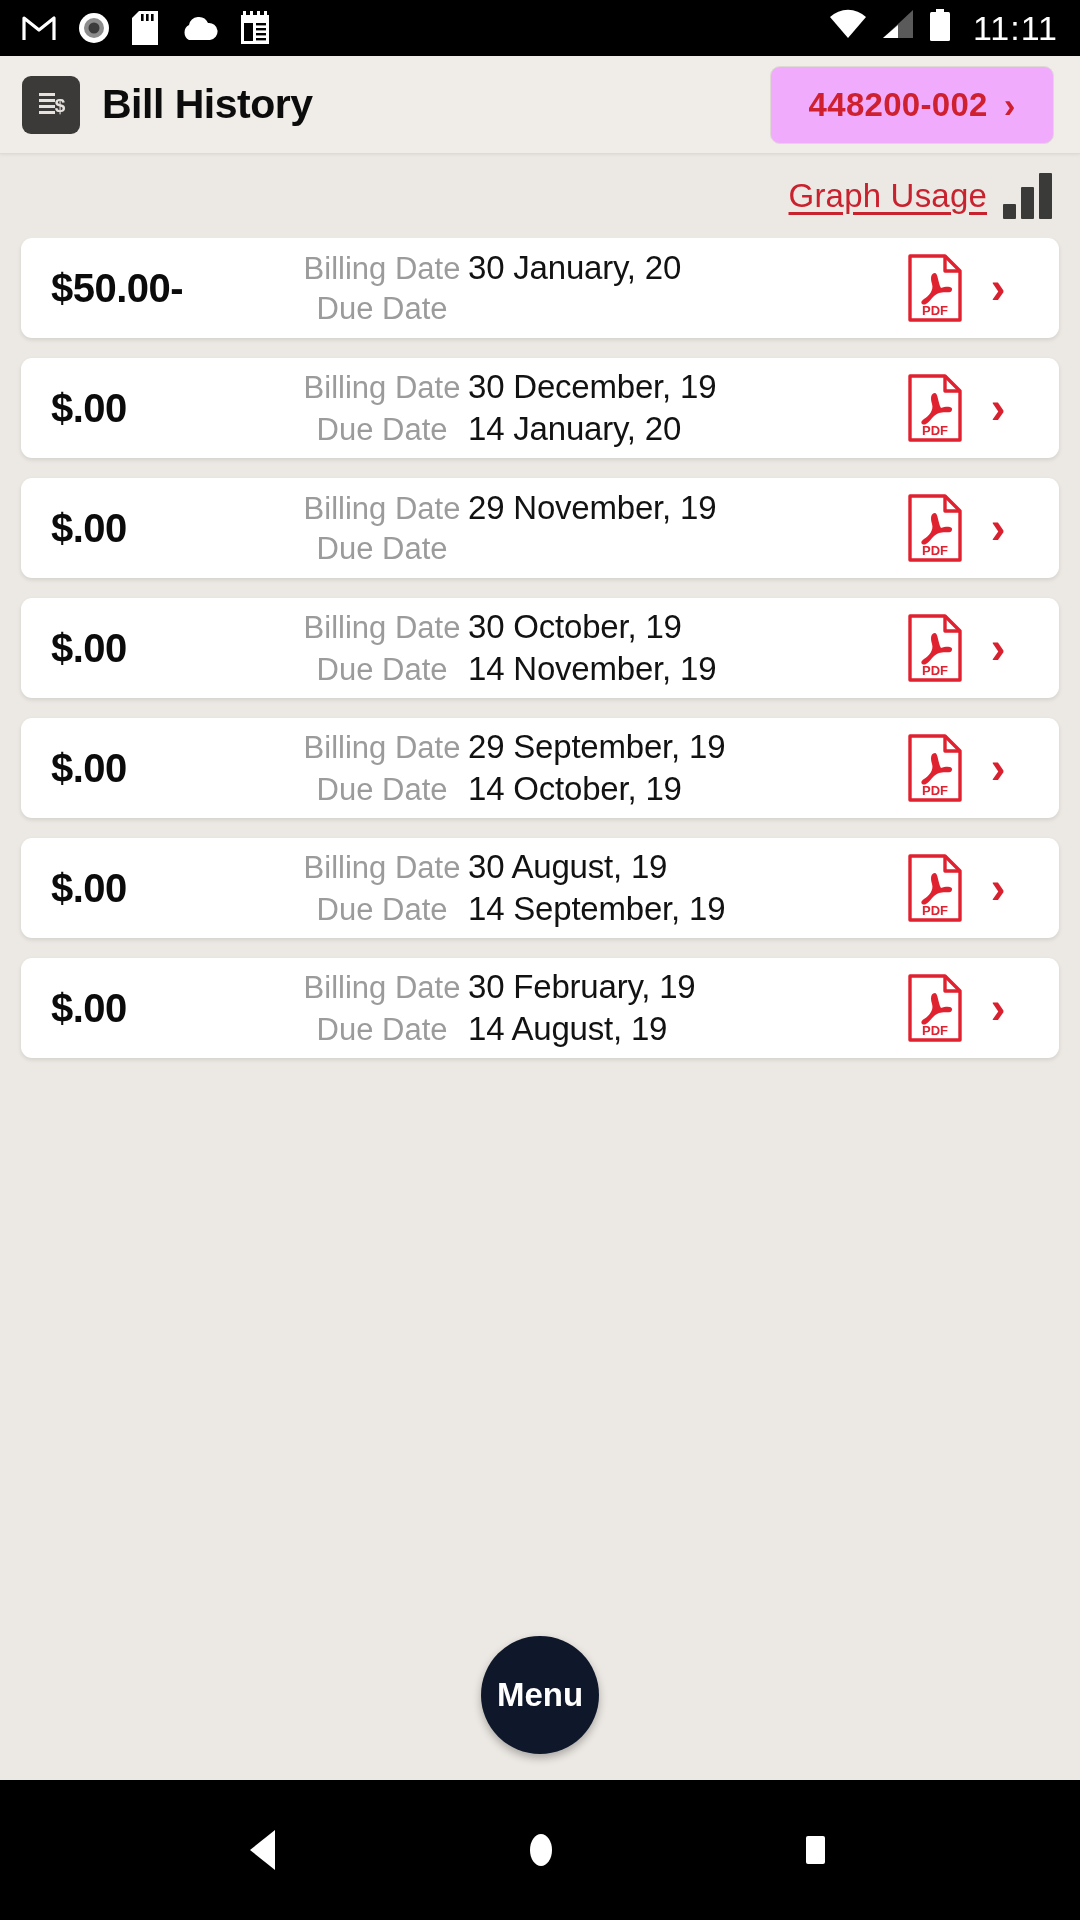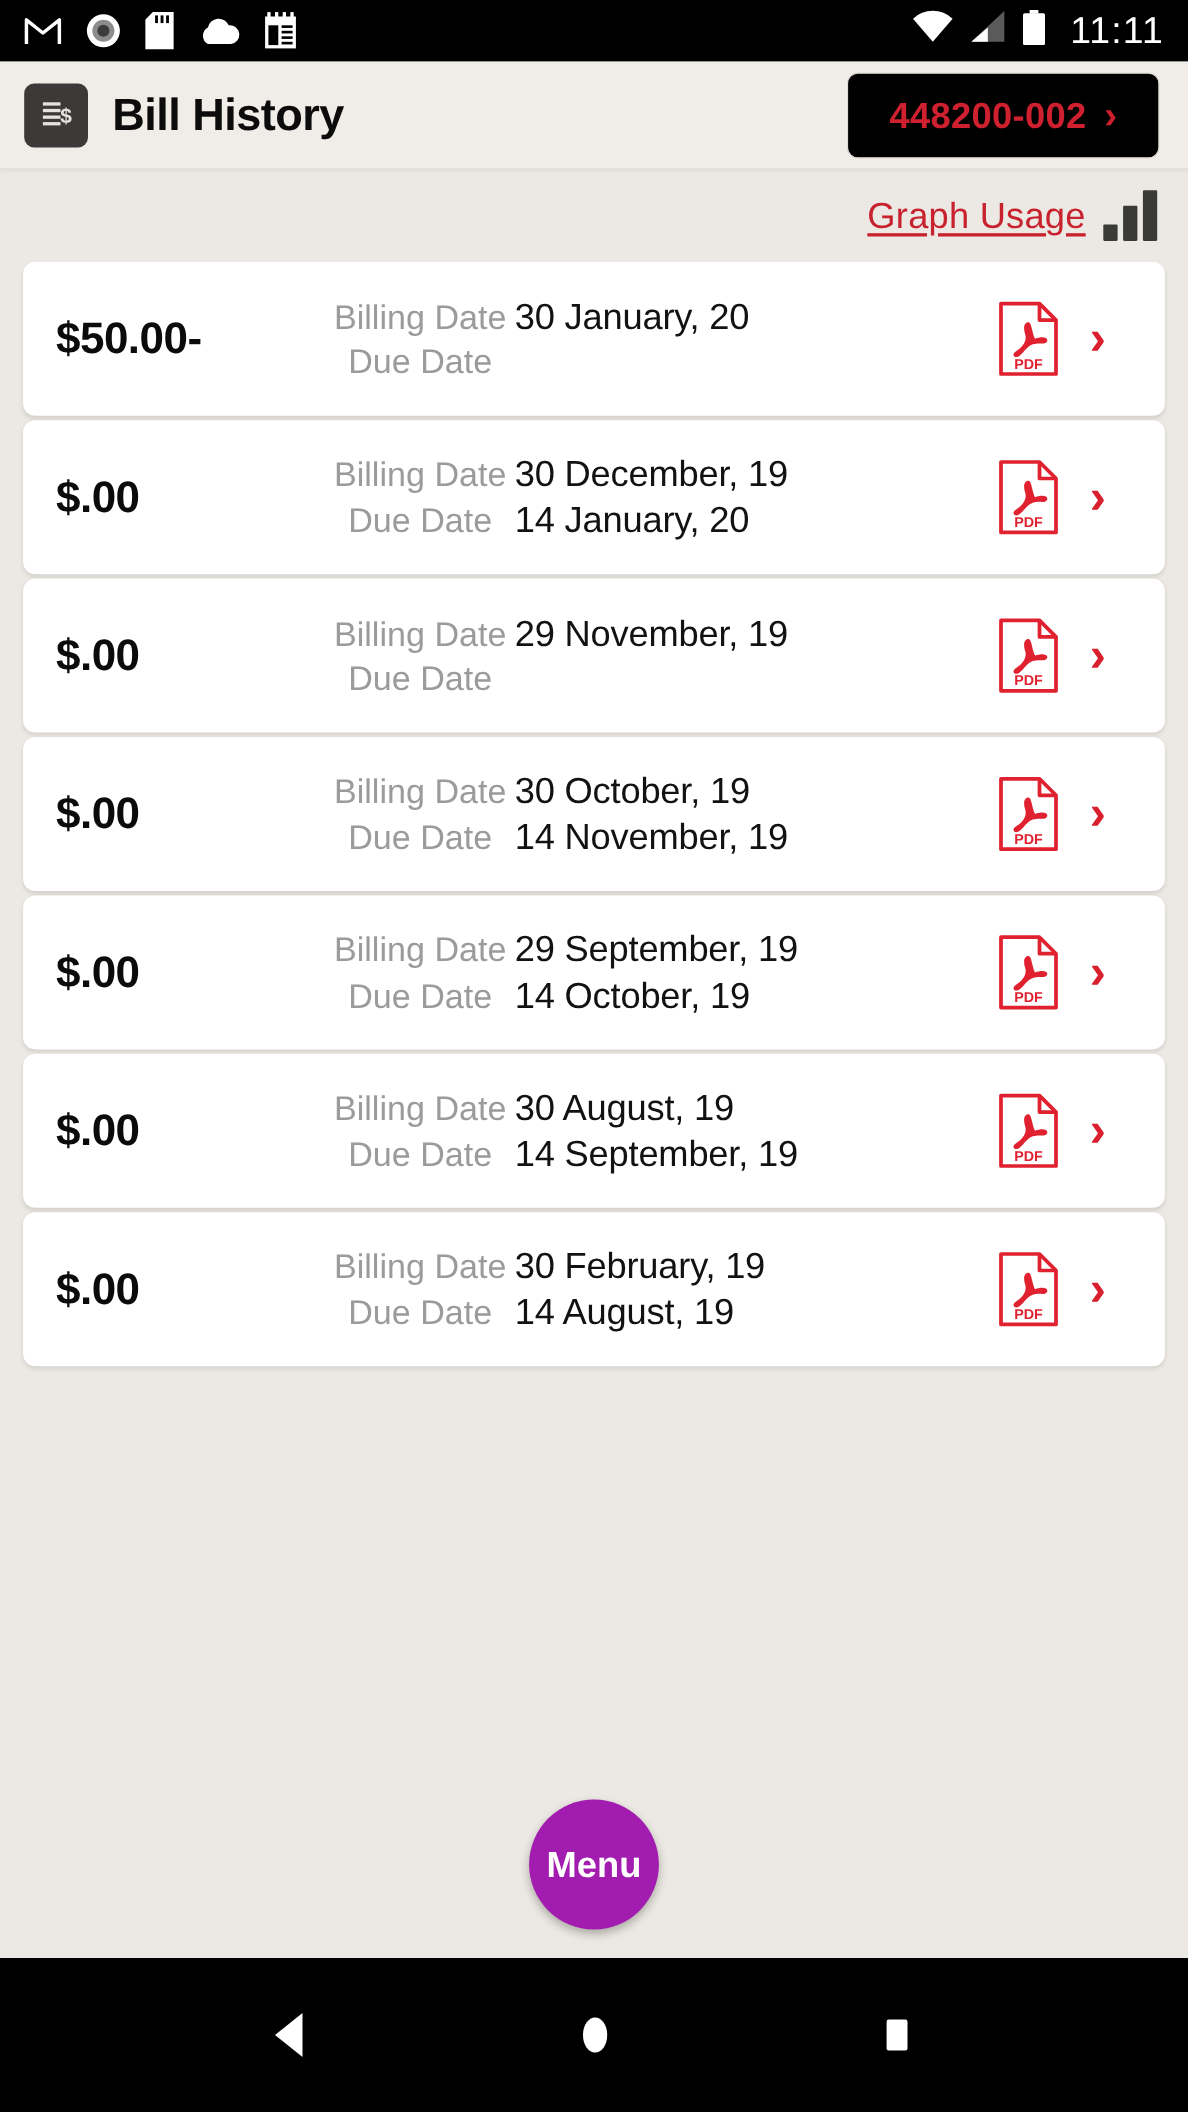--- a/index.html
+++ b/index.html
@@ -33,21 +33,21 @@
   .hdr-icon {
     width:58px; height:58px; border-radius:9px; background:#3b3a38;
     display:flex; align-items:center; justify-content:center; flex:0 0 58px;
   }
   .hdr-title {
     font-size:41px; font-weight:bold; color:#0c0c0c; margin-left:22px;
     letter-spacing:-0.5px; white-space:nowrap;
   }
   .acct-chip {
     margin-left:auto; border:1px solid #ded9d3; border-radius:10px;
-    background:#000000; height:78px; min-width:284px;
+    background:#f0abfc; height:78px; min-width:284px;
     display:flex; align-items:center; justify-content:center; gap:16px;
     padding:0 28px;
   }
   .acct-num { color:#cf2030; font-size:33px; font-weight:bold; letter-spacing:0.3px; }
   .acct-chev { color:#cf2030; font-size:35px; font-weight:bold; line-height:1; }
 
   
   .graph-row {
     flex:0 0 84px; display:flex; align-items:center; justify-content:flex-end;
     padding:0 28px 0 0; gap:16px;
@@ -58,41 +58,41 @@
   }
   .bars { display:flex; align-items:flex-end; gap:5px; height:46px; }
   .bars i { display:block; width:13px; background:#3a3a38; border-radius:1px; }
   .bars i:nth-child(1){ height:15px; }
   .bars i:nth-child(2){ height:32px; }
   .bars i:nth-child(3){ height:46px; }
 
   
   .list { flex:1 1 auto; padding:0 21px; overflow:hidden; }
   .card {
-    background:#fff; border-radius:11px; height:140px; margin-bottom:4px;
+    background:#fff; border-radius:11px; height:100px; margin-bottom:20px;
     display:flex; align-items:center; padding:0 26px 0 30px;
     box-shadow:0 2px 4px rgba(0,0,0,0.10);
   }
   .amount {
     font-size:40px; font-weight:bold; color:#0b0b0b;
     width:245px; flex:0 0 245px; letter-spacing:-0.5px;
   }
   .dates { flex:1 1 auto; display:flex; flex-direction:column; gap:4px; }
   .drow { display:flex; align-items:baseline; }
   .dlabel { color:#9b9b9b; font-size:31px; width:172px; flex:0 0 172px;text-align:center; }
   .dval { color:#121212; font-size:33px; font-weight:500; letter-spacing:-0.2px; }
   .pdf { flex:0 0 62px; width:62px; display:flex; justify-content:flex-end; }
   .chev-cell { flex:0 0 70px; display:flex; justify-content:center; align-items:center; }
   .chev { color:#d8202e; font-size:44px; font-weight:bold; line-height:1; }
 
   
   .fab-zone { flex:0 0 150px; position:relative; }
   .fab {
     position:absolute; left:50%; top:6px; transform:translateX(-50%);
-    width:118px; height:118px; border-radius:50%; background:#a21caf;
+    width:118px; height:118px; border-radius:50%; background:#0f172a;
     display:flex; align-items:center; justify-content:center;
     box-shadow:0 4px 9px rgba(0,0,0,0.28);
   }
   .fab span { color:#fff; font-size:33px; font-weight:bold; }
 
   
   .navbar {
     flex:0 0 140px; background:#000; display:flex; align-items:center;
     justify-content:space-around; padding:0 130px;
   }

